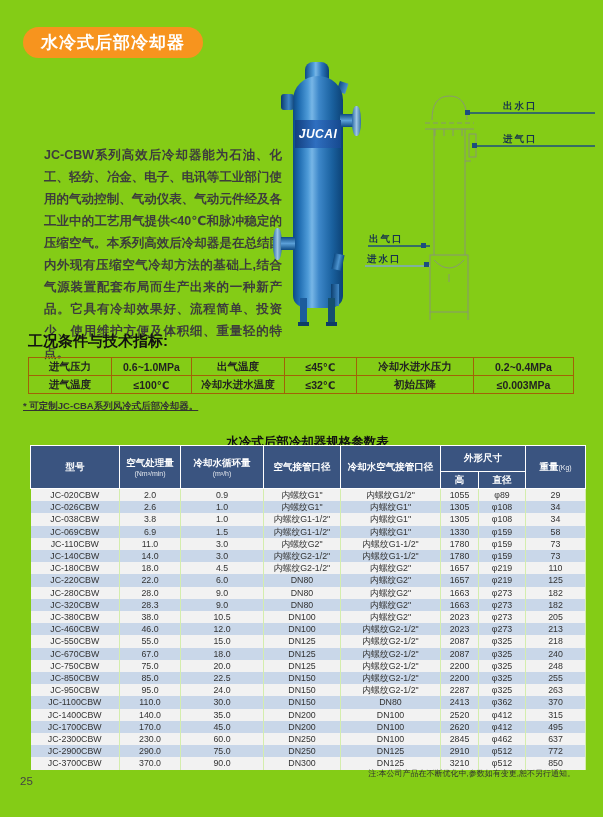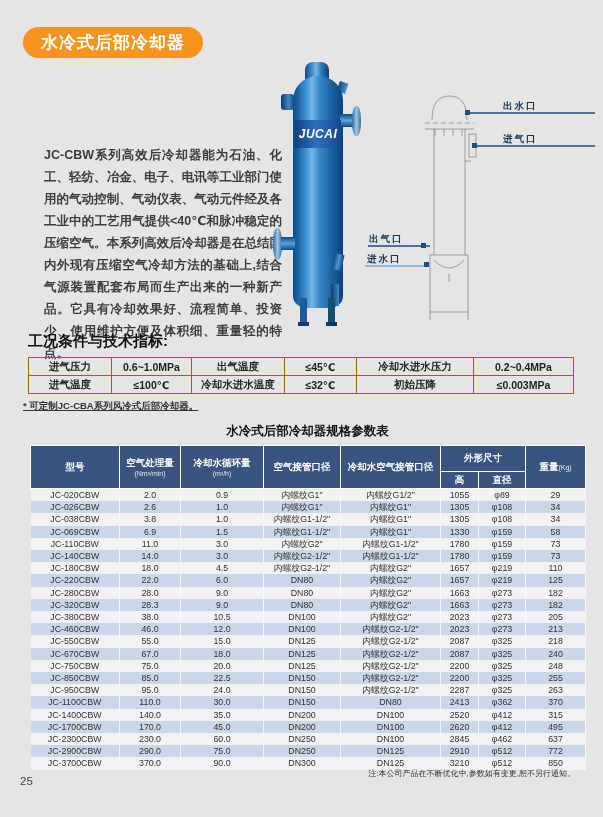--- a/index.html
+++ b/index.html
@@ -1,16 +1,16 @@
 <!DOCTYPE html>
 <html style="--badge-orange: #F7941E; --header-navy: #3A5480; --row-blue: #C9D7E9; --tank-blue: #1E6BB0; --leader-navy: #1D4E7E;"><head>
 <meta charset="utf-8">
 <style>
   html,body{margin:0;padding:0;background:#fff;}
-  .page{position:relative;width:603px;height:817px;background:#e5e5e5;overflow:hidden;
+  .page{position:relative;width:603px;height:817px;background:#84cc16;overflow:hidden;
         font-family:"Liberation Sans","DejaVu Sans",sans-serif;color:#222;}
 
   .badge{position:absolute;left:23px;top:27px;background:var(--badge-orange,#F7941E);
          color:#fff;font-size:17px;font-weight:bold;padding:4px 18px;border-radius:17px;
          letter-spacing:1px;}
 
   .intro{position:absolute;left:28px;top:128px;width:238px;margin:16px;font-size:12.5px;
          font-weight:600;line-height:1.76;color:#3d3d3d;text-align:justify;}
 
   
@@ -49,21 +49,21 @@
   .schematic text{font-family:"Liberation Sans","DejaVu Sans",sans-serif;font-size:9.5px;
                   font-weight:bold;fill:#16324f;letter-spacing:2px;}
 
   .cond-heading{position:absolute;left:28px;top:332px;margin:0;font-size:15px;
                 font-weight:bold;color:#111;}
   .cond-table{position:absolute;left:28px;top:357px;width:545px;border-collapse:collapse;
               table-layout:fixed;font-size:10.5px;color:#222;}
   .cond-table td{border:1px solid #a16207;text-align:center;height:17px;font-weight:600;padding:0;}
   .footnote{position:absolute;left:23px;top:400px;font-size:9.5px;color:#333;font-weight:600;text-decoration:underline;}
 
-  .spec-title{position:absolute;left:30px;top:423px;width:555px;text-align:center;
+  .spec-title{position:absolute;left:30px;top:434px;width:555px;text-align:center;
               font-size:12.5px;font-weight:bold;color:#111;}
   .spec-table{position:absolute;left:30px;top:445px;width:555px;border-collapse:collapse;
               table-layout:fixed;}
   .spec-table th{background:var(--header-navy,#3A5480);color:#fff;border:1px solid #fff;
                  font-size:9.5px;font-weight:bold;padding:0;}
   .spec-table thead tr:first-child{height:26px;}
   .spec-table thead tr:last-child{height:17px;}
   .spec-table th .unit{display:block;font-size:7px;font-weight:normal;opacity:.85;}
   .spec-table th .unit-inline{font-size:7px;font-weight:normal;opacity:.9;}
   .spec-table td{font-size:8.8px;color:#333;text-align:center;height:12.2px;line-height:12.2px;

